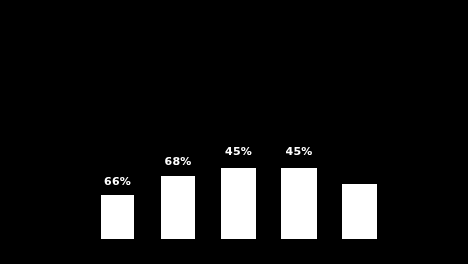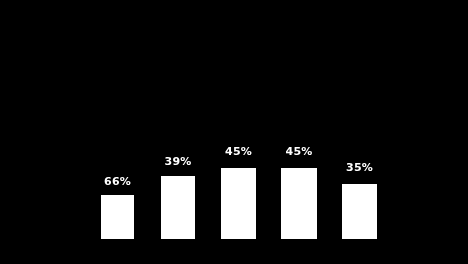--- a/index.html
+++ b/index.html
@@ -45,25 +45,24 @@
 </head>
 <body>
 
 <div id="chart-canvas">
   <div class="plot-area">
 
     <div class="bar" style="left:101px; width:33px; height:44px; bottom:25px;"></div>
     <div class="bar-value-label" style="left:94px; top:175px; width:47px;">66%</div>
 
     <div class="bar" style="left:161px; width:34px; height:63px; bottom:25px;"></div>
-    <div class="bar-value-label" style="left:154px; top:155px; width:48px;">39%</div>
+    <div class="bar-value-label" style="left:154px; top:155px; width:48px;">68%</div>
 
     <div class="bar" style="left:221px; width:35px; height:71px; bottom:25px;"></div>
     <div class="bar-value-label" style="left:214px; top:145px; width:49px;">45%</div>
 
     <div class="bar" style="left:281px; width:36px; height:71px; bottom:25px;"></div>
     <div class="bar-value-label" style="left:274px; top:145px; width:50px;">45%</div>
 
     <div class="bar" style="left:342px; width:35px; height:55px; bottom:25px;"></div>
-    <div class="bar-value-label" style="left:335px; top:161px; width:49px;">35%</div>
 
   </div>
 </div>
 
 </body></html>

